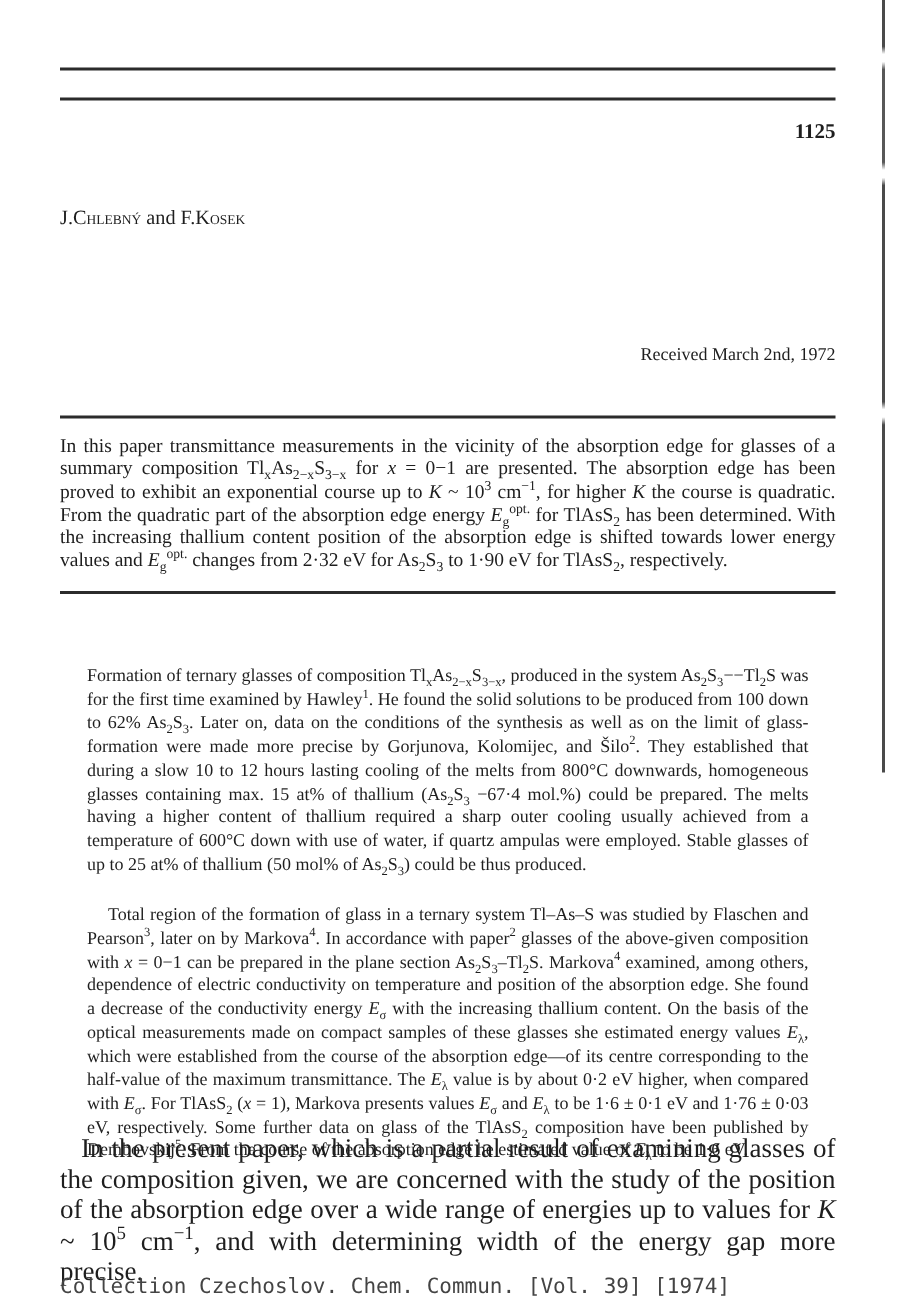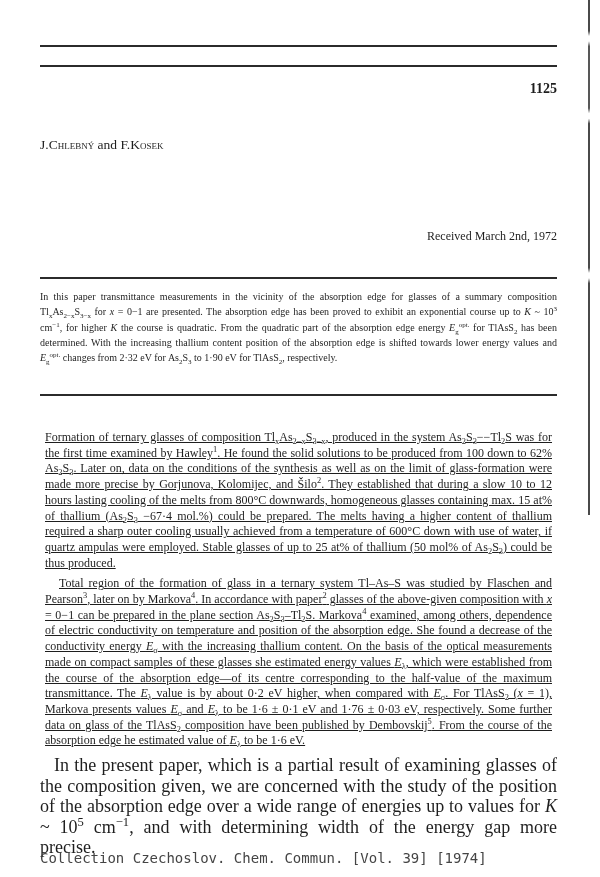--- a/index.html
+++ b/index.html
@@ -23,23 +23,23 @@
   .title sub { font-size: 9px; vertical-align: -3px; line-height: 0; }
   .authors { position: absolute; left: 40px; top: 137px; font-size: 13.5px; }
   .authors .sc { font-variant: small-caps; }
   .affil {
     position: absolute; left: 56px; top: 155px; font-style: italic; font-size: 12px; line-height: 17px;
   }
   .received { position: absolute; right: 43px; top: 229px; font-size: 12px; }
   .abstract, .body-text, .closing {
     position: absolute; left: 40px; width: 517px; text-align: justify; text-align-last: left;
   }
-  .abstract { top: 289px; font-size: 10px; line-height: 15.3px; }
+  .abstract { top: 289px; font-size: 13px; line-height: 15.3px; }
   .body-text { top: 425px; font-size: 12px; line-height: 15.7px; }
-  .body-text p { margin: 5px; text-indent: 0; text-decoration: underline; }
+  .body-text p { margin: 18px; text-indent: 0; }
   .body-text p + p { text-indent: 14px; }
   .closing { top: 755px; font-size: 18px; line-height: 20.5px; text-indent: 14px; font-family: Liberation Serif, serif; }
   .footer {
     position: absolute; left: 40px; top: 850px; font-family: "DejaVu Sans Mono", "Liberation Mono", monospace;
     font-size: 14px; color: #444;
   }
   sub.s, sup.s { font-size: 0.7em; line-height: 0; }
   i.m { font-style: italic; }
 </style>
 </head>

